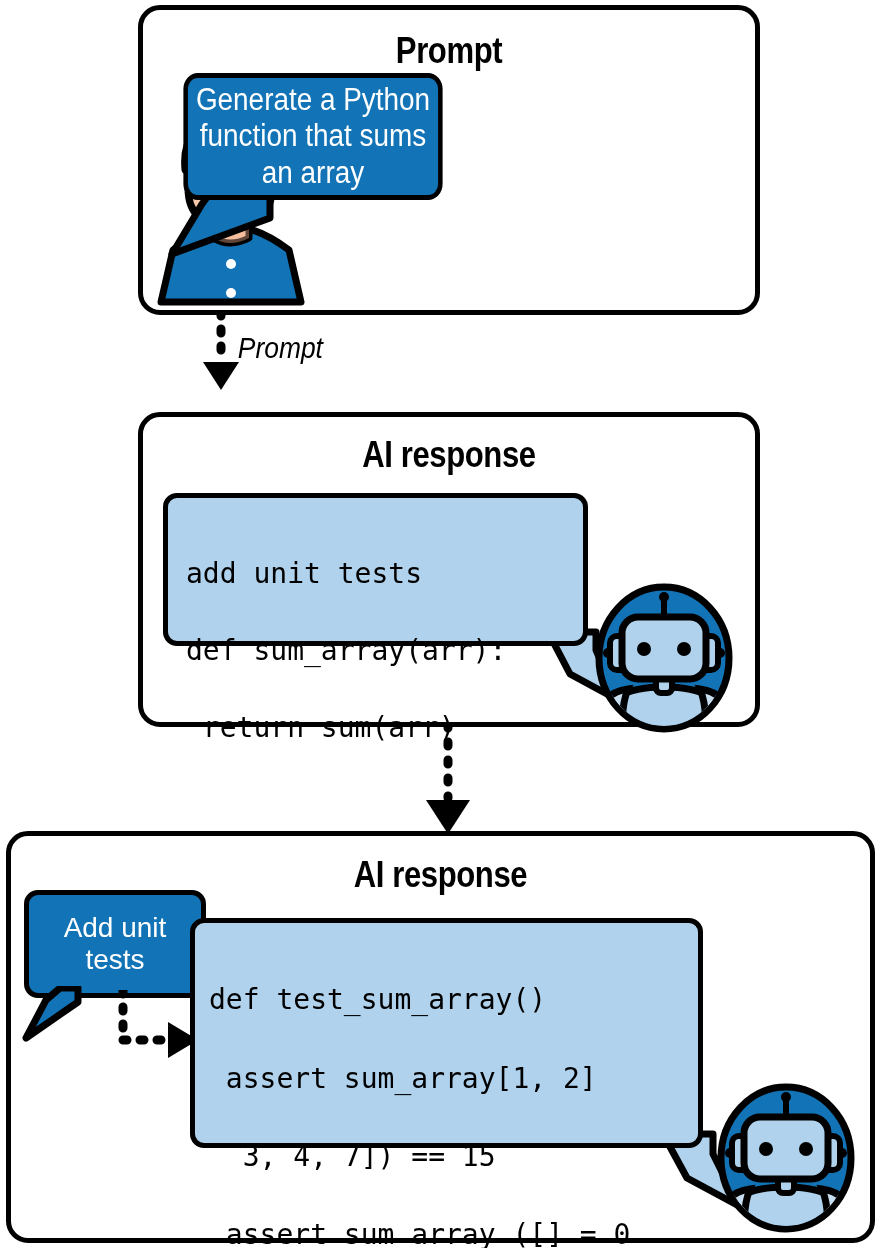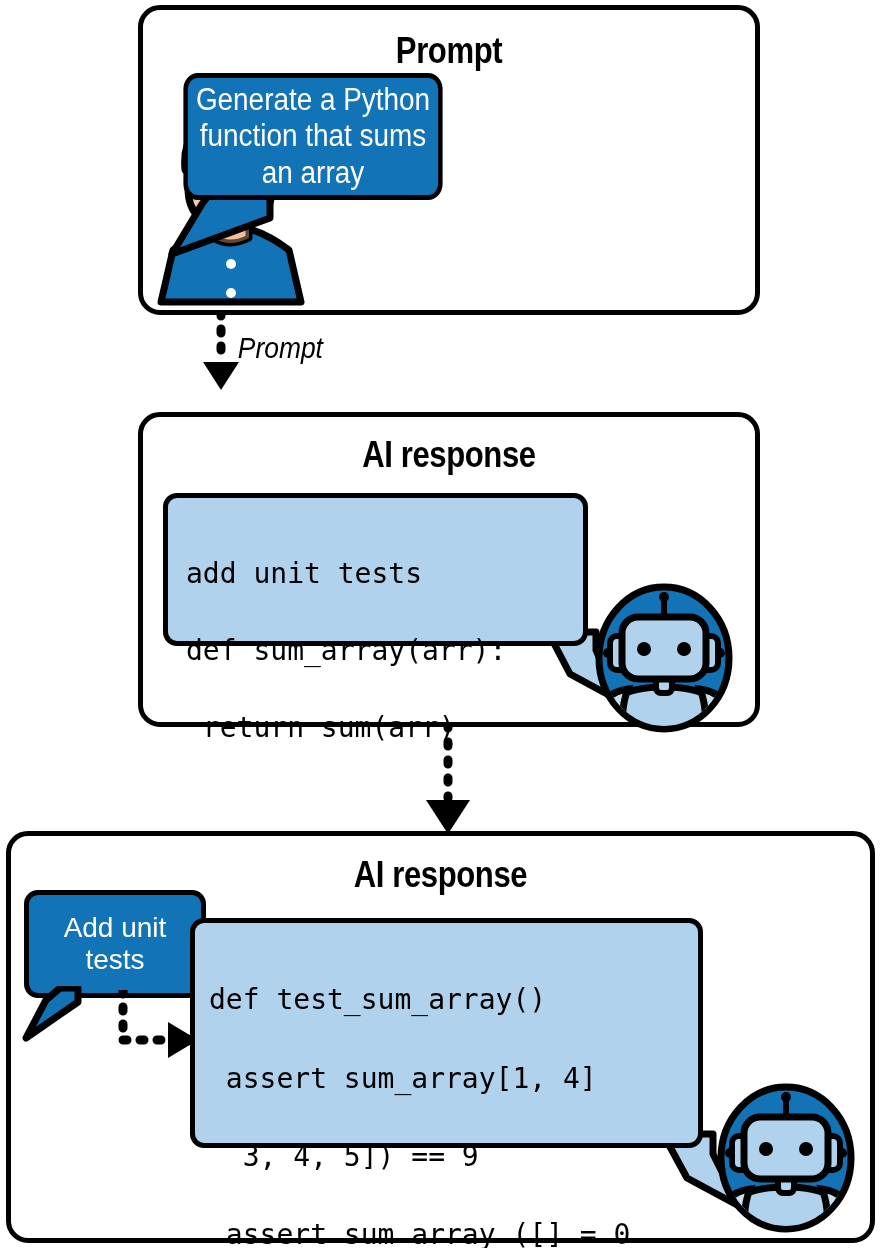--- a/index.html
+++ b/index.html
@@ -262,23 +262,23 @@
   <line x1="13" y1="50" x2="58" y2="50" stroke="#000" stroke-width="9" stroke-dasharray="4 13" stroke-linecap="round"></line>
   <polygon points="58,32 58,68 88,50" fill="#000"></polygon>
 </svg>
 
 <svg style="position:absolute;left:655px;top:1130px;width:120px;height:92px;" viewBox="0 0 120 92">
   <path d="M8 4 L58 4 L58 24 L84 76 L32 48 Z" fill="#B0D2EC" stroke="#000" stroke-width="7" stroke-linejoin="round"></path>
 </svg>
 <div class="bubble-code" id="code-bubble-2">
 <span>def test_sum_array()</span>
 
-<span> assert sum_array[1, 4]</span>
-
-<span>  3, 4, 5]) == 9</span>
+<span> assert sum_array[1, 2]</span>
+
+<span>  3, 4, 7]) == 15</span>
 
 <span> assert sum_array ([] = 0</span>
 
 
 </div>
 
 <svg class="robot-avatar" id="robot-2" viewBox="0 0 140 150">
   <ellipse cx="70" cy="75" rx="65" ry="71" fill="#1273B6" stroke="#000" stroke-width="7"></ellipse>
   <clipPath id="rclip2">
       <ellipse cx="70" cy="75" rx="62" ry="68"></ellipse>

